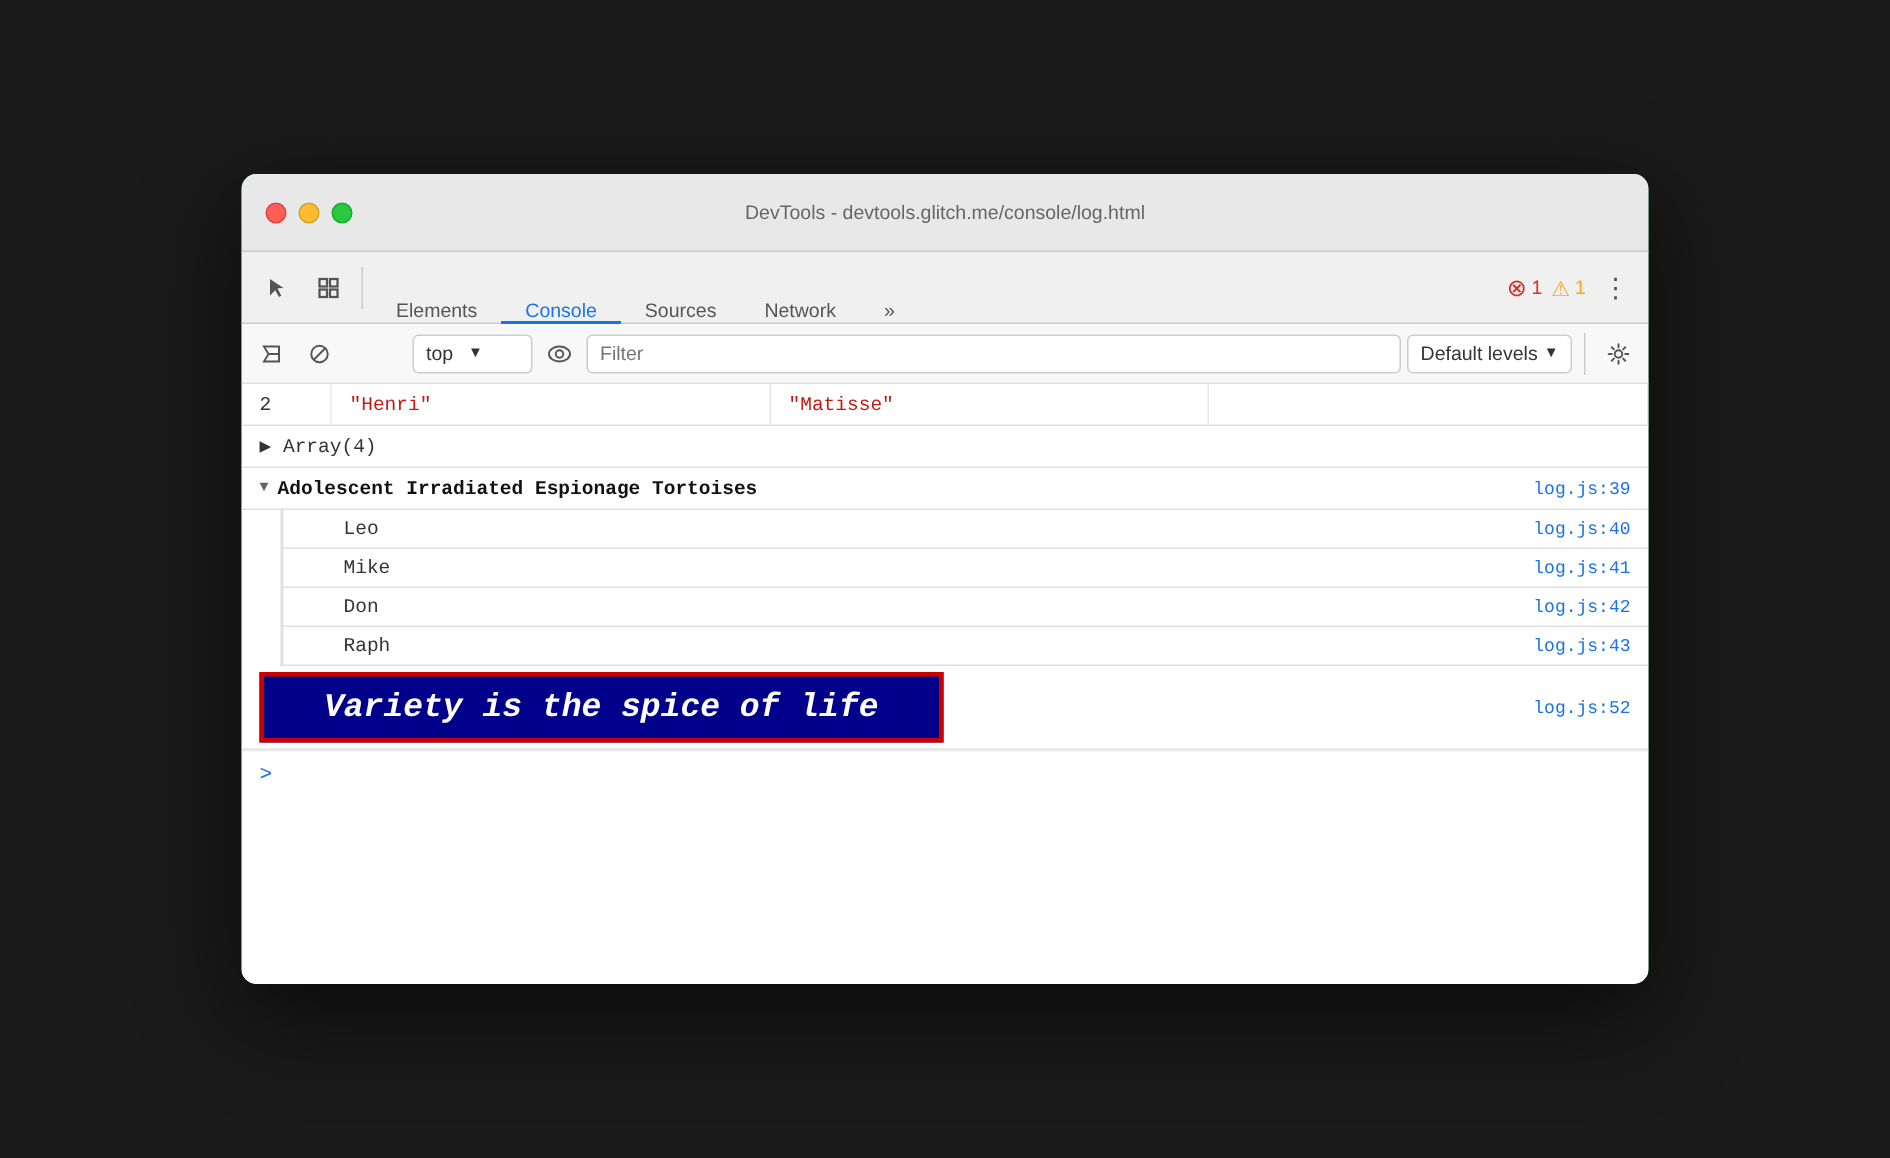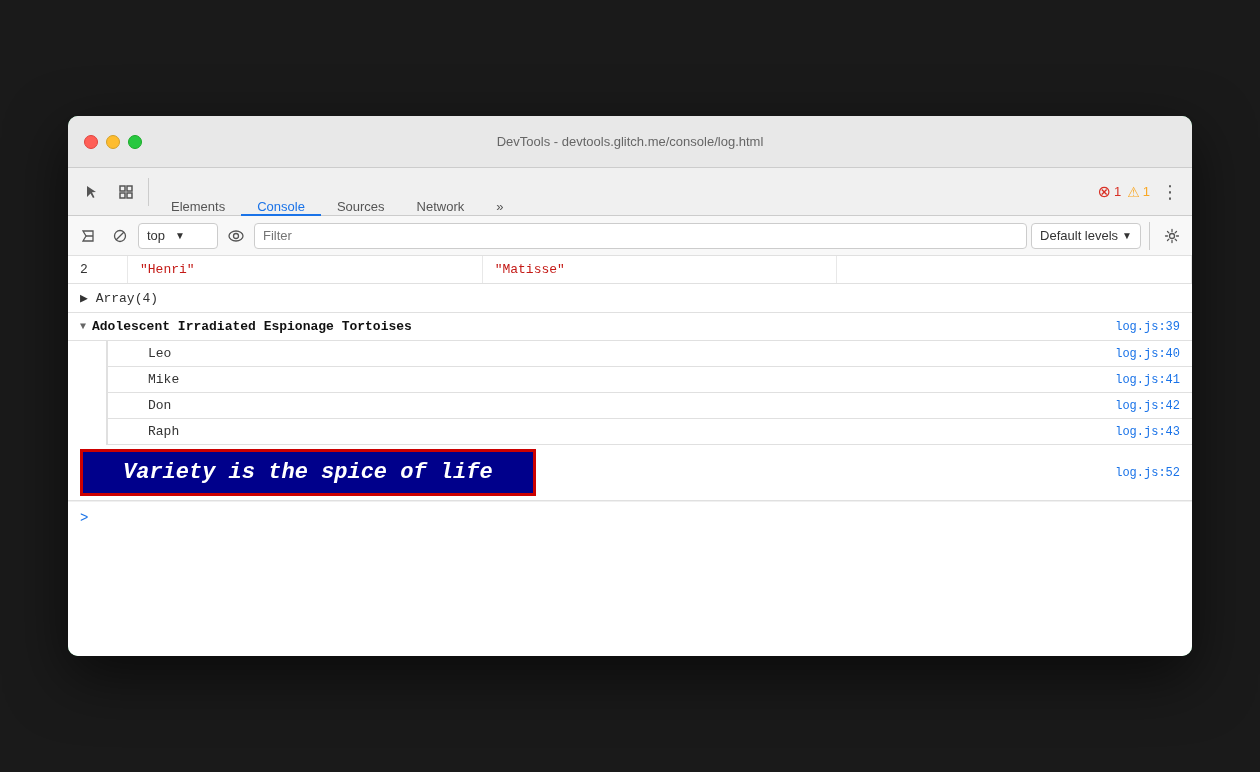--- a/index.html
+++ b/index.html
@@ -7,21 +7,21 @@
     body {
       background: #1a1a1a;
       display: flex;
       justify-content: center;
       align-items: center;
       min-height: 100vh;
       font-family: -apple-system, BlinkMacSystemFont, 'Segoe UI', sans-serif;
     }
 
     .window {
-      width: 1124px;
+      width: 938px;
       background: #86efac;
       border-radius: 10px;
       overflow: hidden;
       box-shadow: 0 20px 60px rgba(0,0,0,0.6);
     }
 
     
     .title-bar {
       background: #e8e8e8;
       border-bottom: 1px solid #ccc;
@@ -169,20 +169,21 @@
       border: 1px solid #ccc;
       border-radius: 4px;
       background: white;
       height: 26px;
       padding: 0 8px;
       gap: 10px;
       font-size: 13px;
       color: #333;
       cursor: pointer;
       min-width: 80px;
+      margin-left: 44px;
     }
 
     .filter-input {
       flex: 1;
       height: 26px;
       border: 1px solid #ccc;
       border-radius: 4px;
       padding: 0 8px;
       font-size: 13px;
       background: white;
@@ -317,21 +318,21 @@
     }
 
     .prompt-arrow {
       color: #1a73e8;
       font-size: 14px;
     }
 
     
     .log-item {
       border-left: 2px solid #e0e0e0;
-      margin-left: 38px;
+      margin-left: 26px;
     }
 
     .console-output {
       border-bottom: 1px solid #e0e0e0;
     }
   </style>
 </head>
 <body>
 
 <div class="window">

